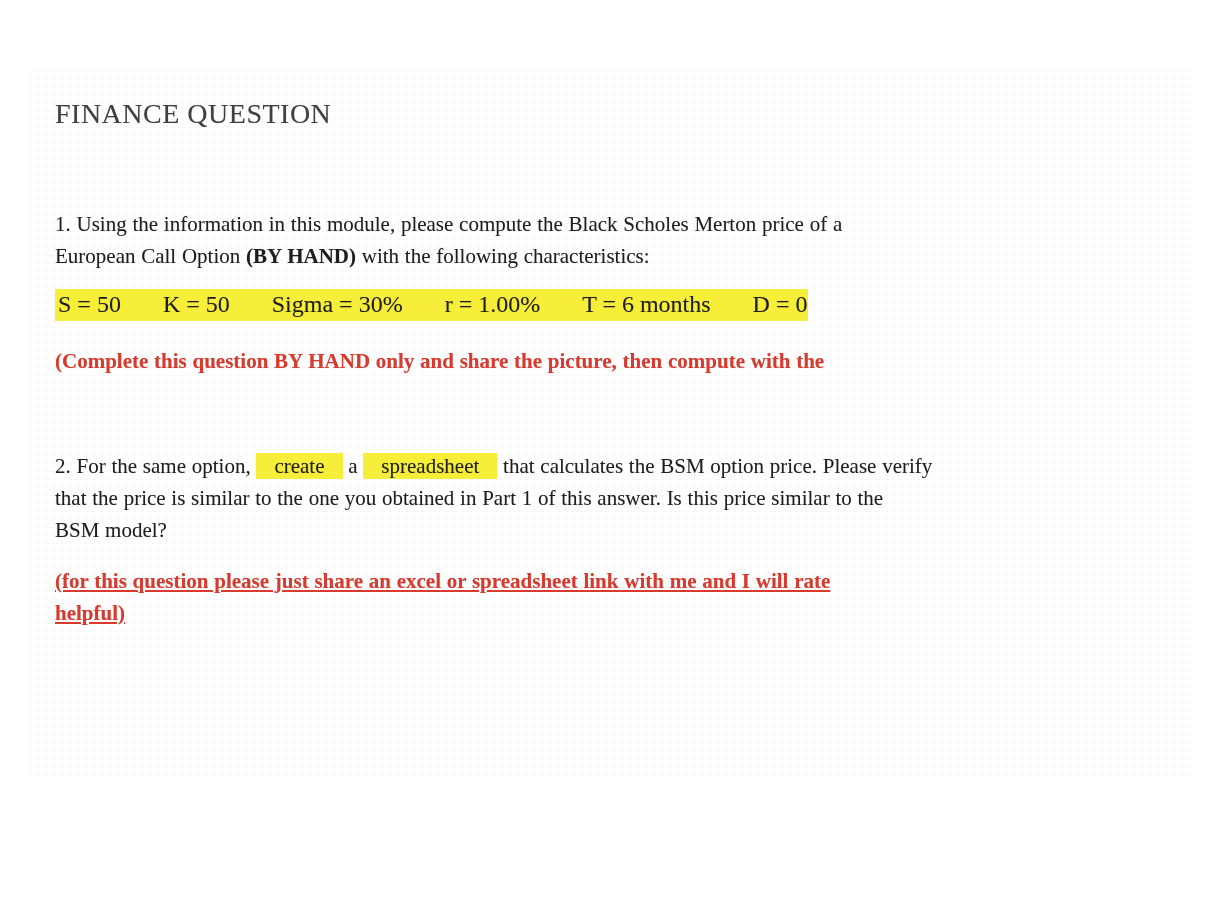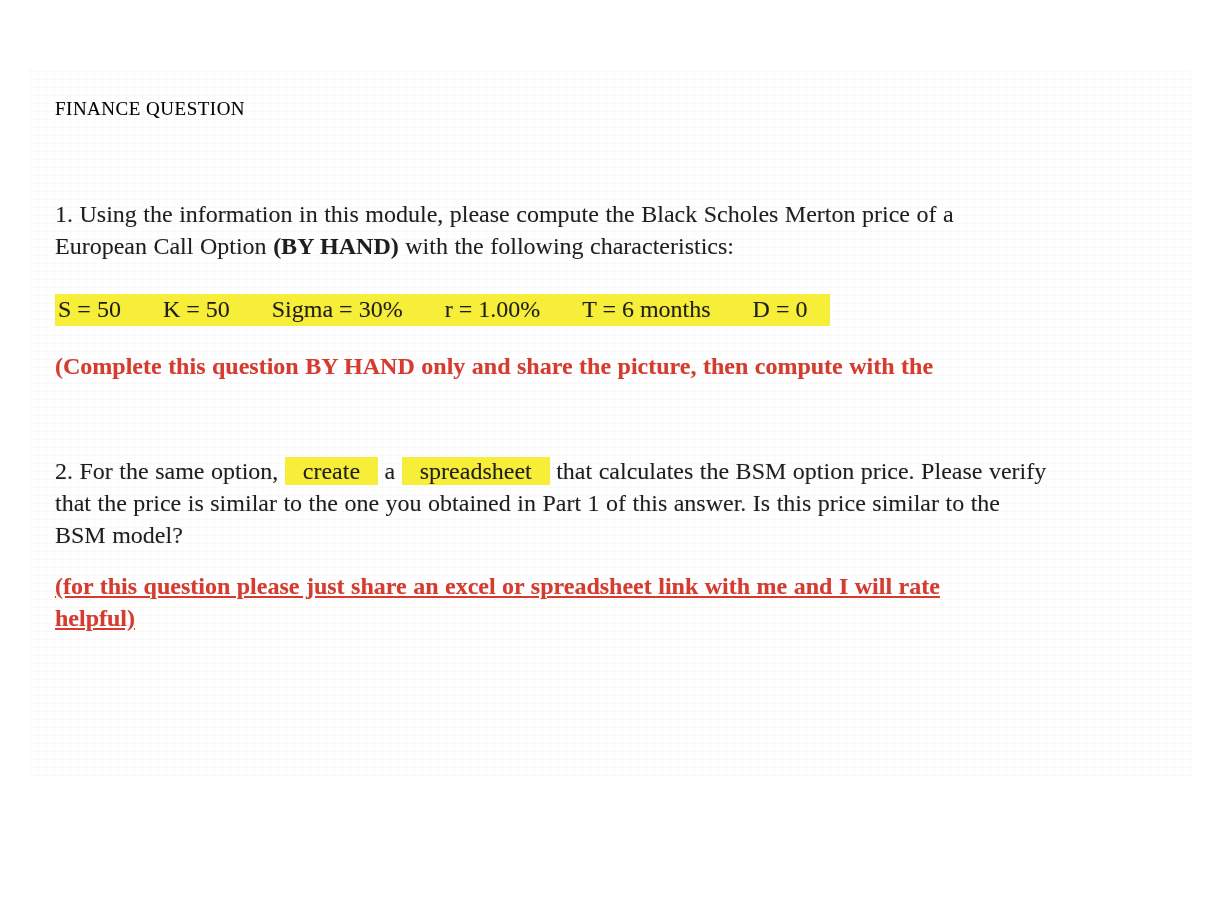--- a/index.html
+++ b/index.html
@@ -18,40 +18,40 @@
       repeating-linear-gradient(0deg, rgba(0,0,0,0.02) 0 1px, transparent 1px 8px),
       repeating-linear-gradient(90deg, rgba(0,0,0,0.02) 0 1px, transparent 1px 8px);
     pointer-events: none;
   }
   .doc {
     position: relative;
     padding: 98px 40px 0 55px;
     text-shadow: 0 0 1px rgba(0,0,0,0.22);
   }
   .title {
-    font-size: 19px;
+    font-size: 28px;
     font-weight: normal;
     letter-spacing: 0.5px;
-    color: #000000;
+    color: #404040;
   }
   .body-line {
-    font-size: 24px;
+    font-size: 21px;
     line-height: 32px;
     white-space: nowrap;
     word-spacing: 0.5px;
   }
   .q1 { margin-top: 78px; }
   .bold { font-weight: bold; }
   .params {
-    margin-top: 32px;
+    margin-top: 17px;
     display: inline-flex;
     align-items: center;
     gap: 42px;
     background: var(--highlight, #f7ee3a);
-    padding: 1px 23px 2px 3px;
+    padding: 1px 1px 2px 3px;
     font-size: 24px;
     line-height: 29px;
   }
   .param { white-space: nowrap; }
   .red-block {
     color: var(--red-text, #d93a2e);
     font-weight: bold;
   }
   .red1 { margin-top: 24px; }
   .q2 { margin-top: 73px; }

